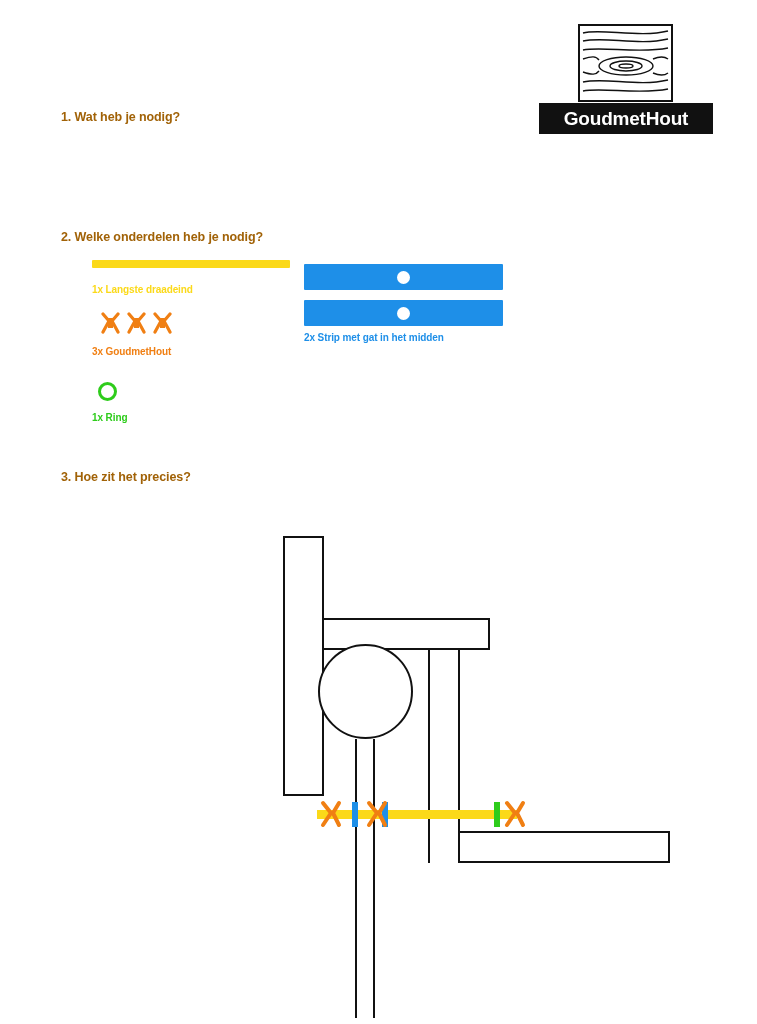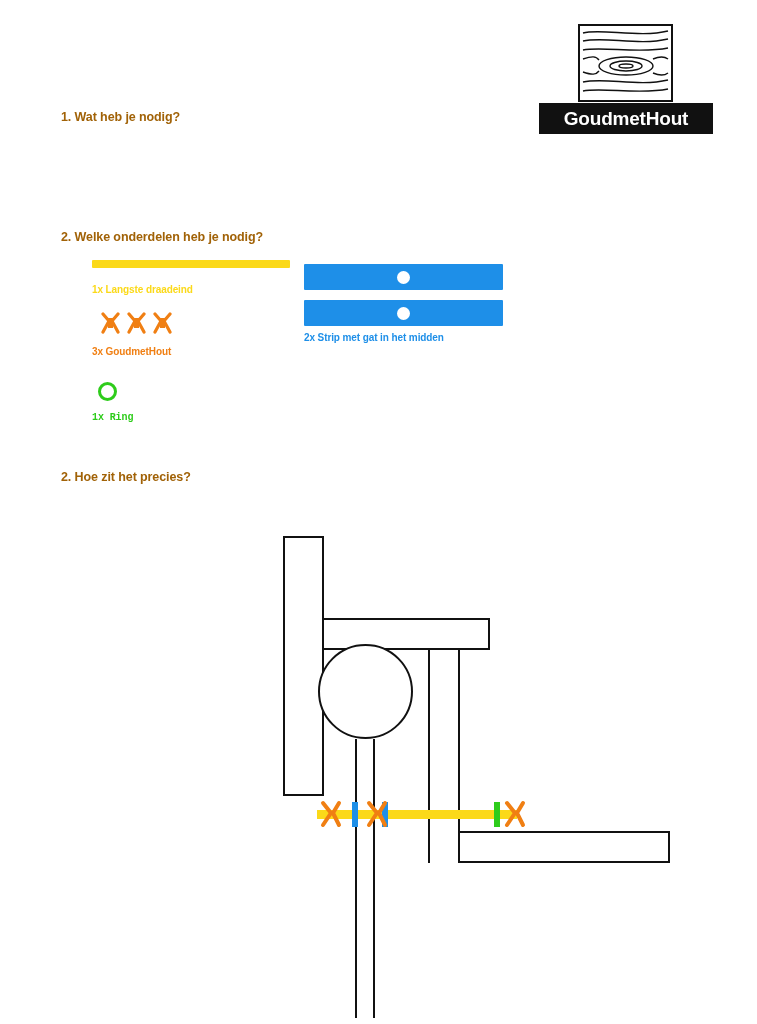--- a/index.html
+++ b/index.html
@@ -168,21 +168,21 @@
   .ring-icon {
     position: absolute;
     left: 86px;
     top: 374px;
     width: 19px;
     height: 19px;
     border: 3px solid #2ecc1b;
     border-radius: 50%;
     box-sizing: border-box;
   }
-  #ring-label { left: 80px; top: 404px; color: #2ecc1b; font-family: Liberation Mono, monospace; }
+  #ring-label { left: 80px; top: 404px; color: #2ecc1b; }
 
   .strip {
     position: absolute;
     left: 292px;
     width: 199px;
     height: 26px;
     background: #1e8fe8;
     border-radius: 1px;
   }
   #strip-1 { top: 256px; }
@@ -318,21 +318,21 @@
     <div class="label" id="ring-label">1x Ring</div>
 
     <div class="strip" id="strip-1">
       <div class="strip-hole"></div>
     </div>
     <div class="strip" id="strip-2">
       <div class="strip-hole"></div>
     </div>
     <div class="label" id="strip-label">2x Strip met gat in het midden</div>
 
-    <div class="step-title" id="step3-title">2. Hoe zit het precies?</div>
+    <div class="step-title" id="step3-title">3. Hoe zit het precies?</div>
 
     <div class="diagram">
 
       <div class="ln" style="left:41px; top:18px; width:2px; height:260px;"></div>
       <div class="ln" style="left:80px; top:18px; width:2px; height:260px;"></div>
       <div class="ln" style="left:41px; top:18px; width:41px; height:2px;"></div>
       <div class="ln" style="left:41px; top:276px; width:41px; height:2px;"></div>
 
       <div class="ln" style="left:82px; top:100px; width:166px; height:2px;"></div>
       <div class="ln" style="left:82px; top:130px; width:166px; height:2px;"></div>

